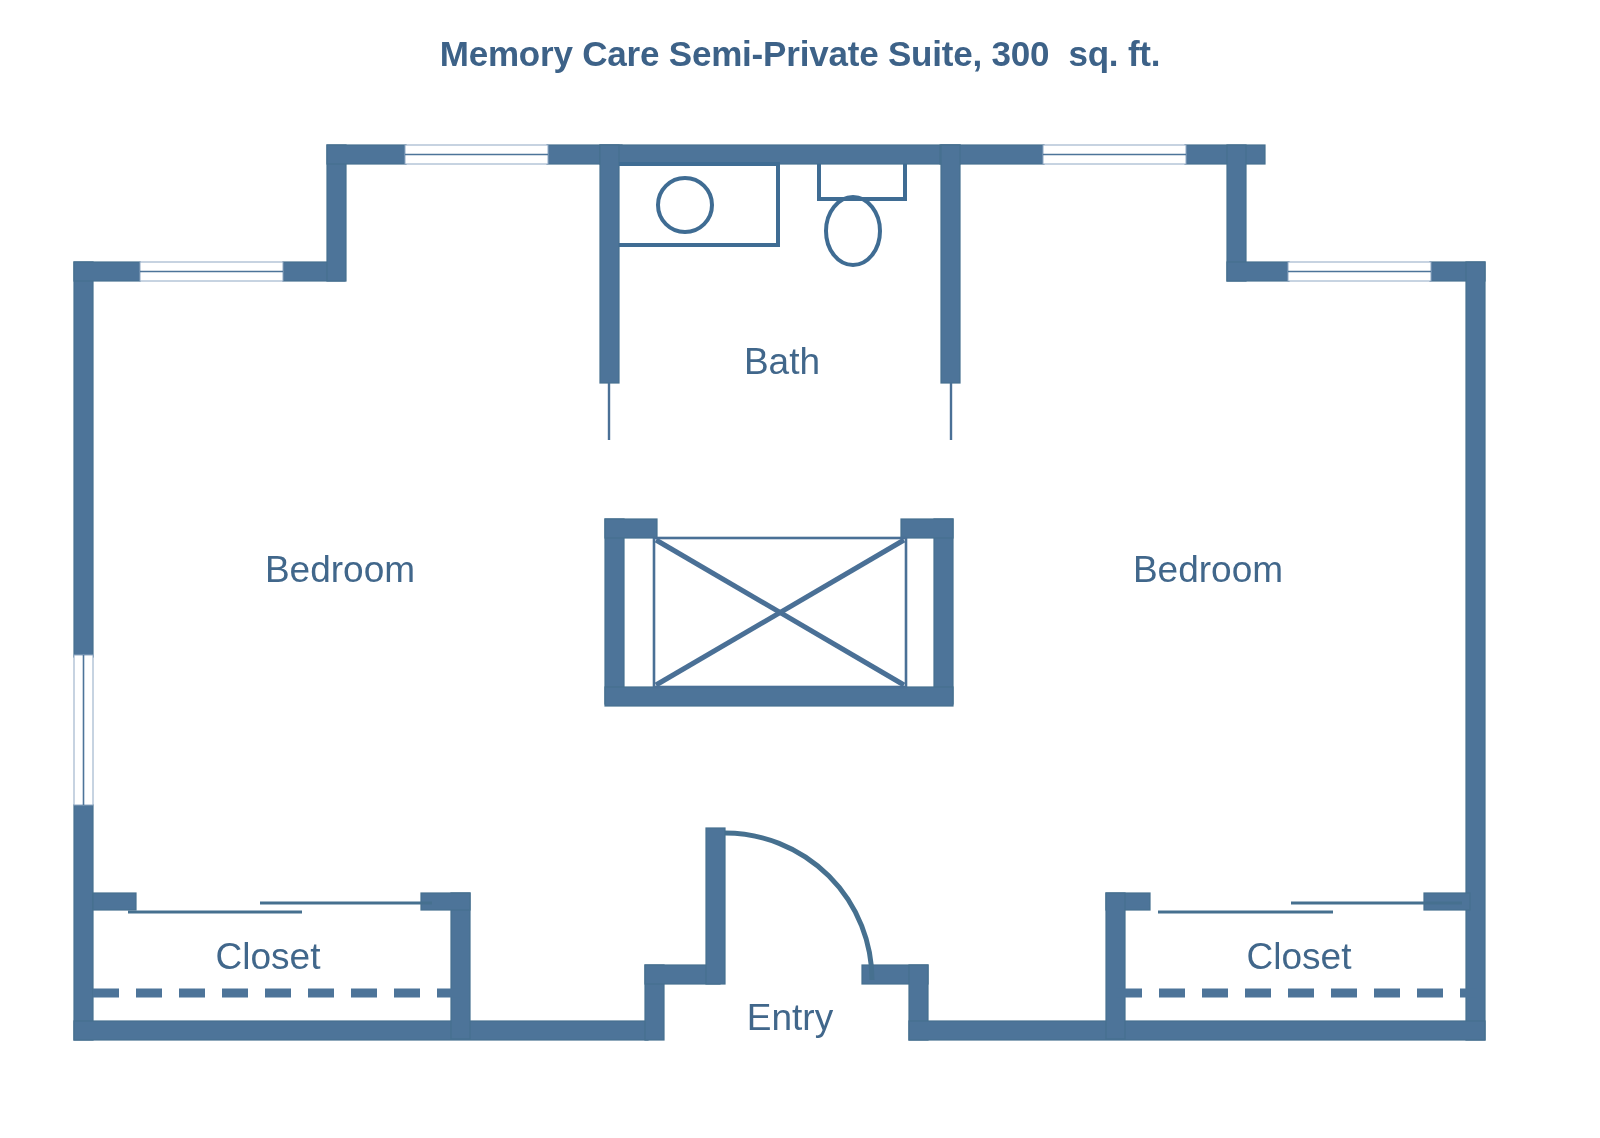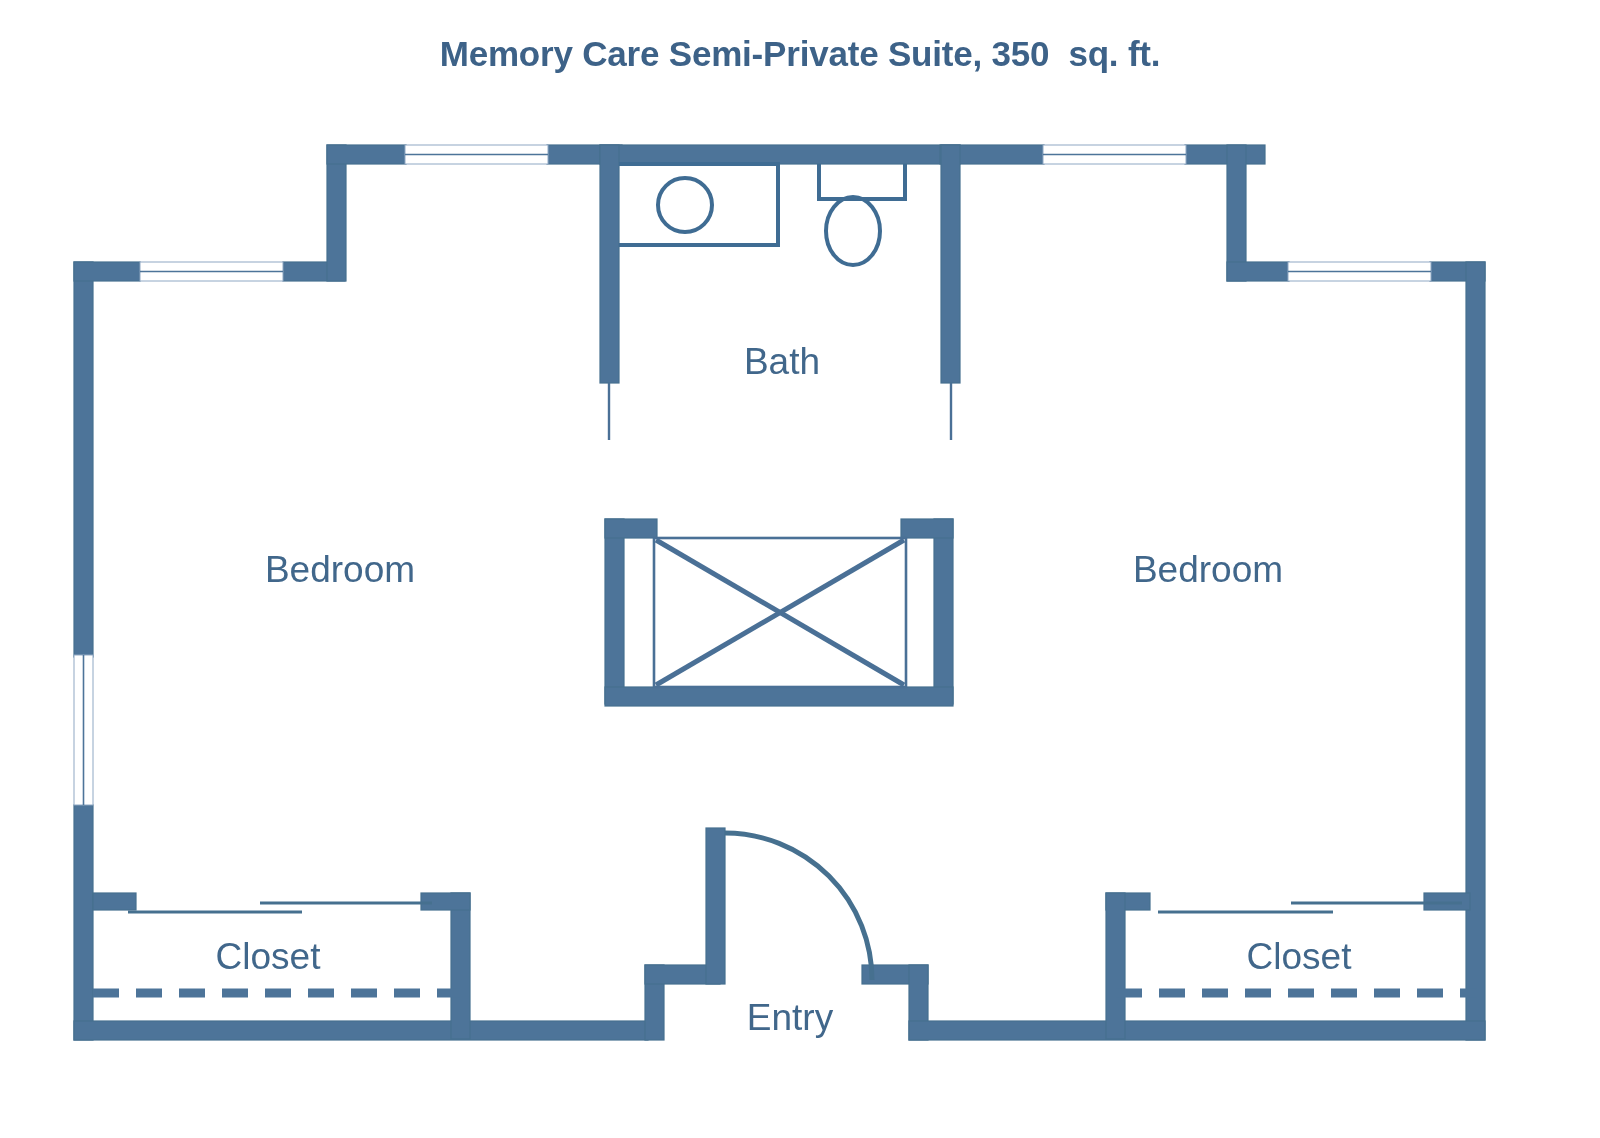--- a/index.html
+++ b/index.html
@@ -48,21 +48,21 @@
     fill: #41678b;
     text-anchor: middle;
     dominant-baseline: alphabetic;
   }
 </style>
 </head>
 <body>
 
 <div id="floorplan-root">
 
-  <div class="plan-title">Memory Care Semi-Private Suite, 350  sq. ft.</div>
+  <div class="plan-title">Memory Care Semi-Private Suite, 300  sq. ft.</div>
 
   <svg class="plan-svg" viewBox="0 0 1600 1138" xmlns="http://www.w3.org/2000/svg">
 
     <g fill="#4d7499" stroke="#46708f" stroke-width="1.2">
 
       <rect x="74" y="262" width="19" height="395"></rect>
 
       <rect x="74" y="805" width="19" height="235"></rect>
 
       <rect x="74" y="262" width="66" height="19"></rect>

